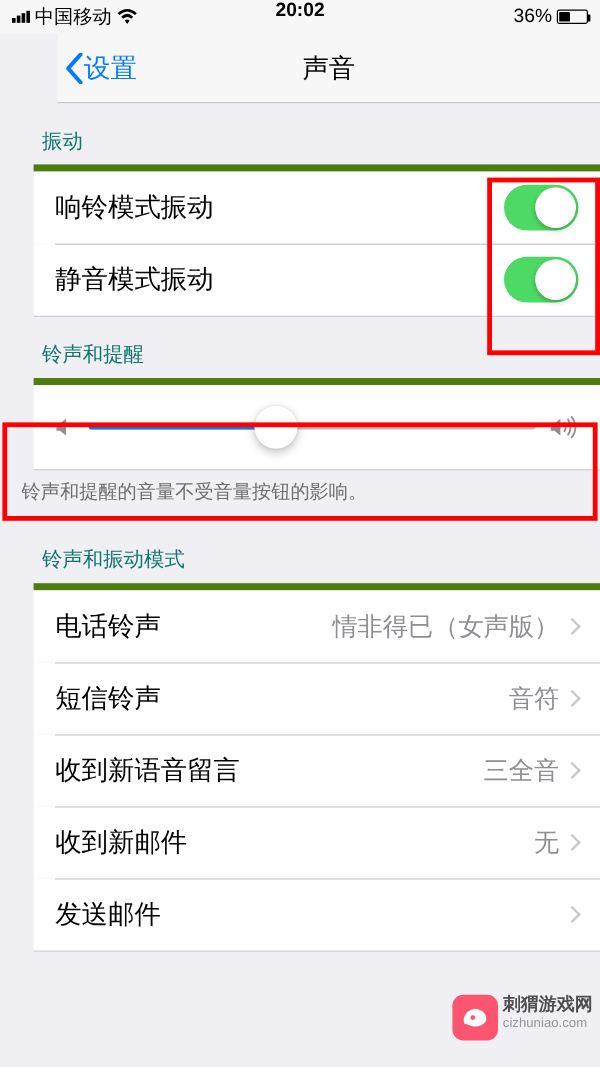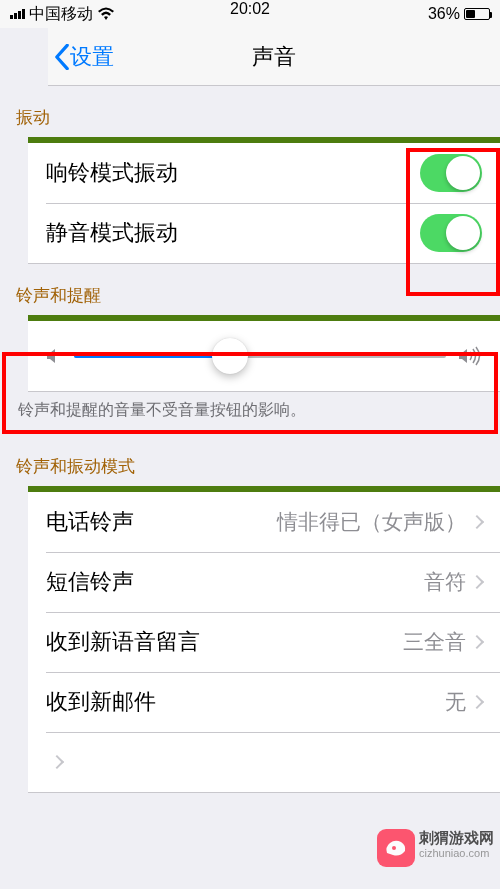--- a/index.html
+++ b/index.html
@@ -14,21 +14,21 @@
   .status-bar {
     height: 28px;
     display: flex;
     justify-content: space-between;
     padding: 0 10px;
     font-size: 16px;
     color: #000;
     background: #f7f7f7;
   }
   .status-left { display: flex; align-items: center; gap: 4px; }
-  .status-center { position: absolute; left: 50%; transform: translateX(-50%); font-weight: 400;}
+  .status-center { position: absolute; left: 50%; transform: translateX(-50%); font-weight: 700;}
   .status-right { display: flex; align-items: center; gap: 4px; }
   .signal-bars { display: flex; align-items: flex-end; gap: 1px; }
   .signal-bars span { width: 3px; background: #000; }
   .signal-bars span:nth-child(1){height:4px;}
   .signal-bars span:nth-child(2){height:6px;}
   .signal-bars span:nth-child(3){height:8px;}
   .signal-bars span:nth-child(4){height:10px;}
   .battery {
     width: 26px; height: 12px; border: 1px solid #000; border-radius: 2px;
     position: relative; display: inline-block;
@@ -49,23 +49,24 @@
   .back-btn {
     display: flex; align-items: center; color: #007aff; font-size: 22px;
     padding-left: 6px;
   }
   .back-btn svg { width: 16px; height: 26px; }
   .nav-title {
     position: absolute; left: 50%; transform: translateX(-50%);
     font-size: 22px; font-weight: 400; color: #000;
   }
   .section-header {
-    padding: 20px 16px 8px;
+    padding: 20px 3px 8px;
     font-size: 17px;
-    color: #a16207;
+    color: #0f766e;
+    margin-left: 32px;
   }
   .section-footer {
     padding: 8px 18px 14px;
     font-size: 16px;
     color: #6d6d72;
   }
   .row {
     background: #fff;
     min-height: 60px;
     display: flex;
@@ -214,20 +215,21 @@
       <div class="row-label">收到新语音留言</div>
       <div class="row-value">三全音</div>
       <div class="chevron"></div>
     </div>
     <div class="row">
       <div class="row-label">收到新邮件</div>
       <div class="row-value">无</div>
       <div class="chevron"></div>
     </div>
     <div class="row">
+      <div class="row-label">发送邮件</div>
       <div class="row-value"></div>
       <div class="chevron"></div>
     </div>
   </div>
 
 <div class="highlight-box hb1"></div>
 <div class="highlight-box hb2"></div>
 
 <div class="watermark">
   <div style="width:38px;height:38px;border-radius:9px;background:#ff3b58;display:flex;align-items:center;justify-content:center;">

